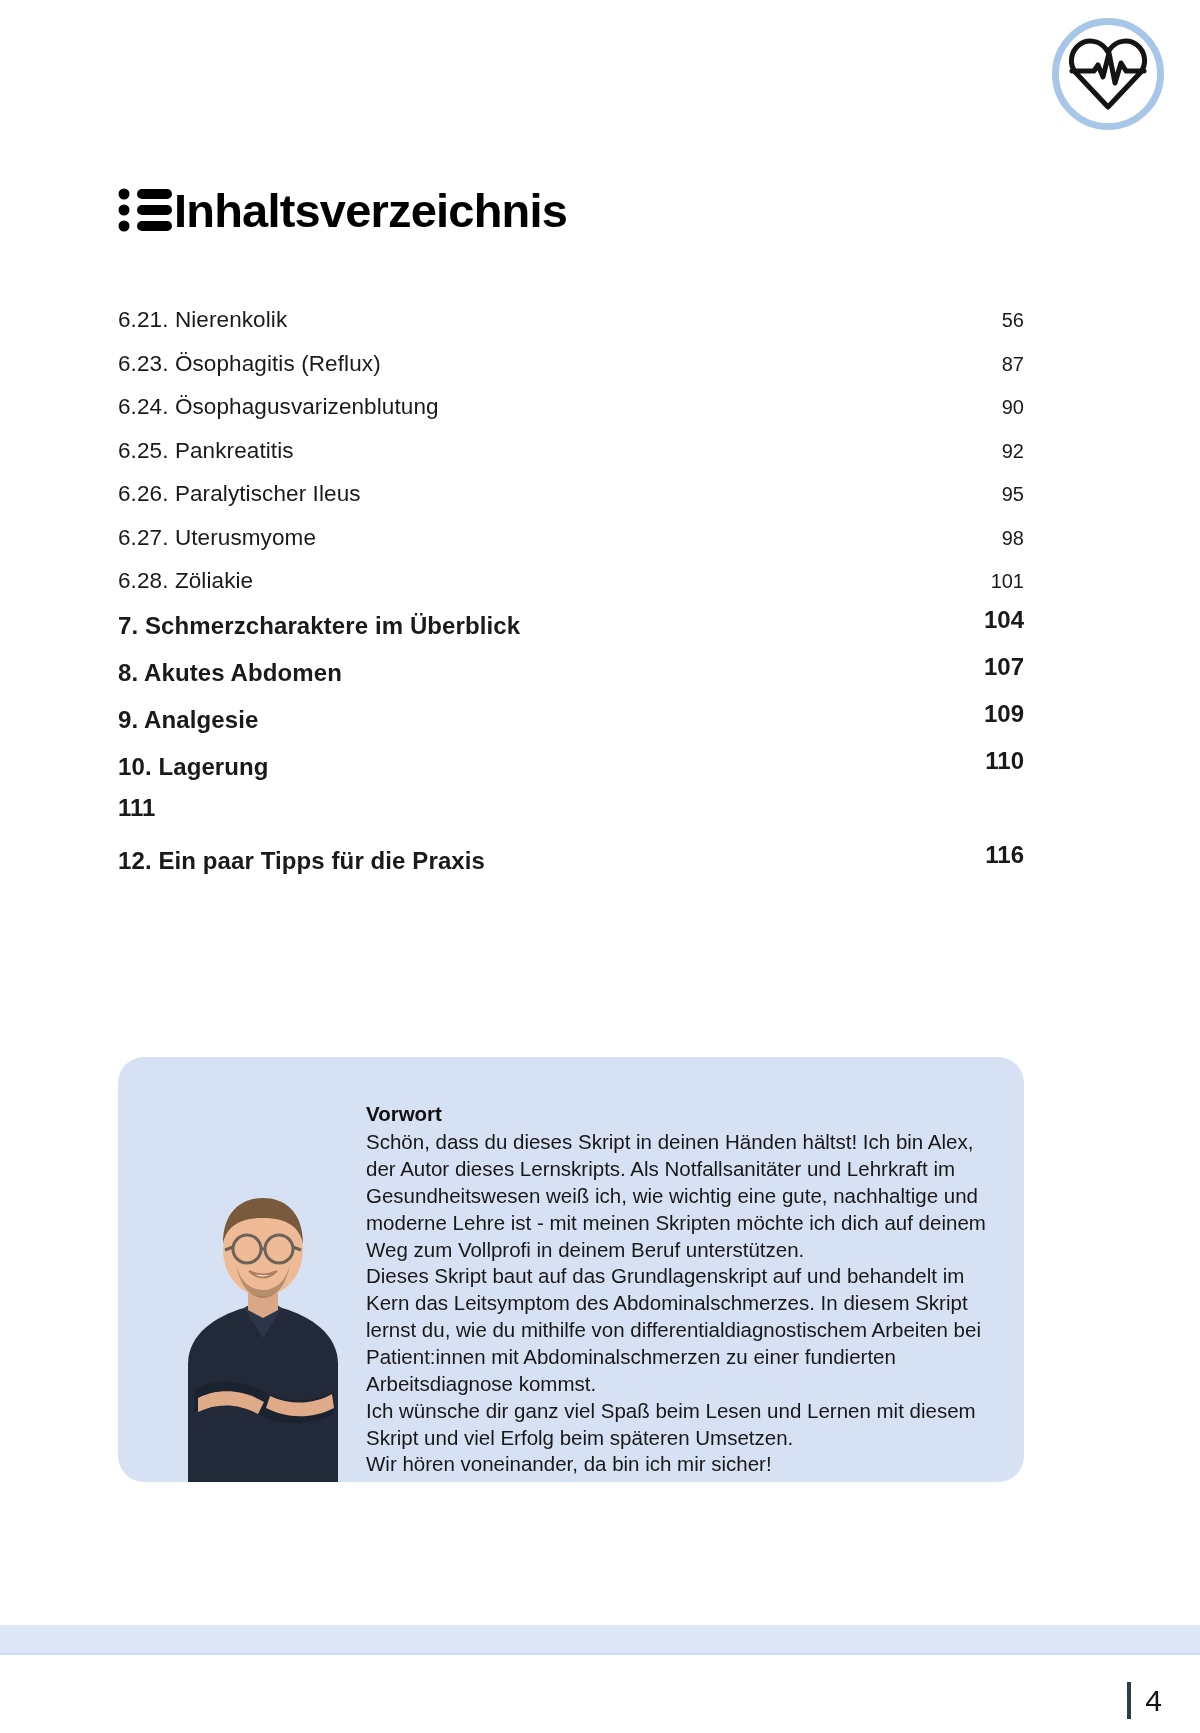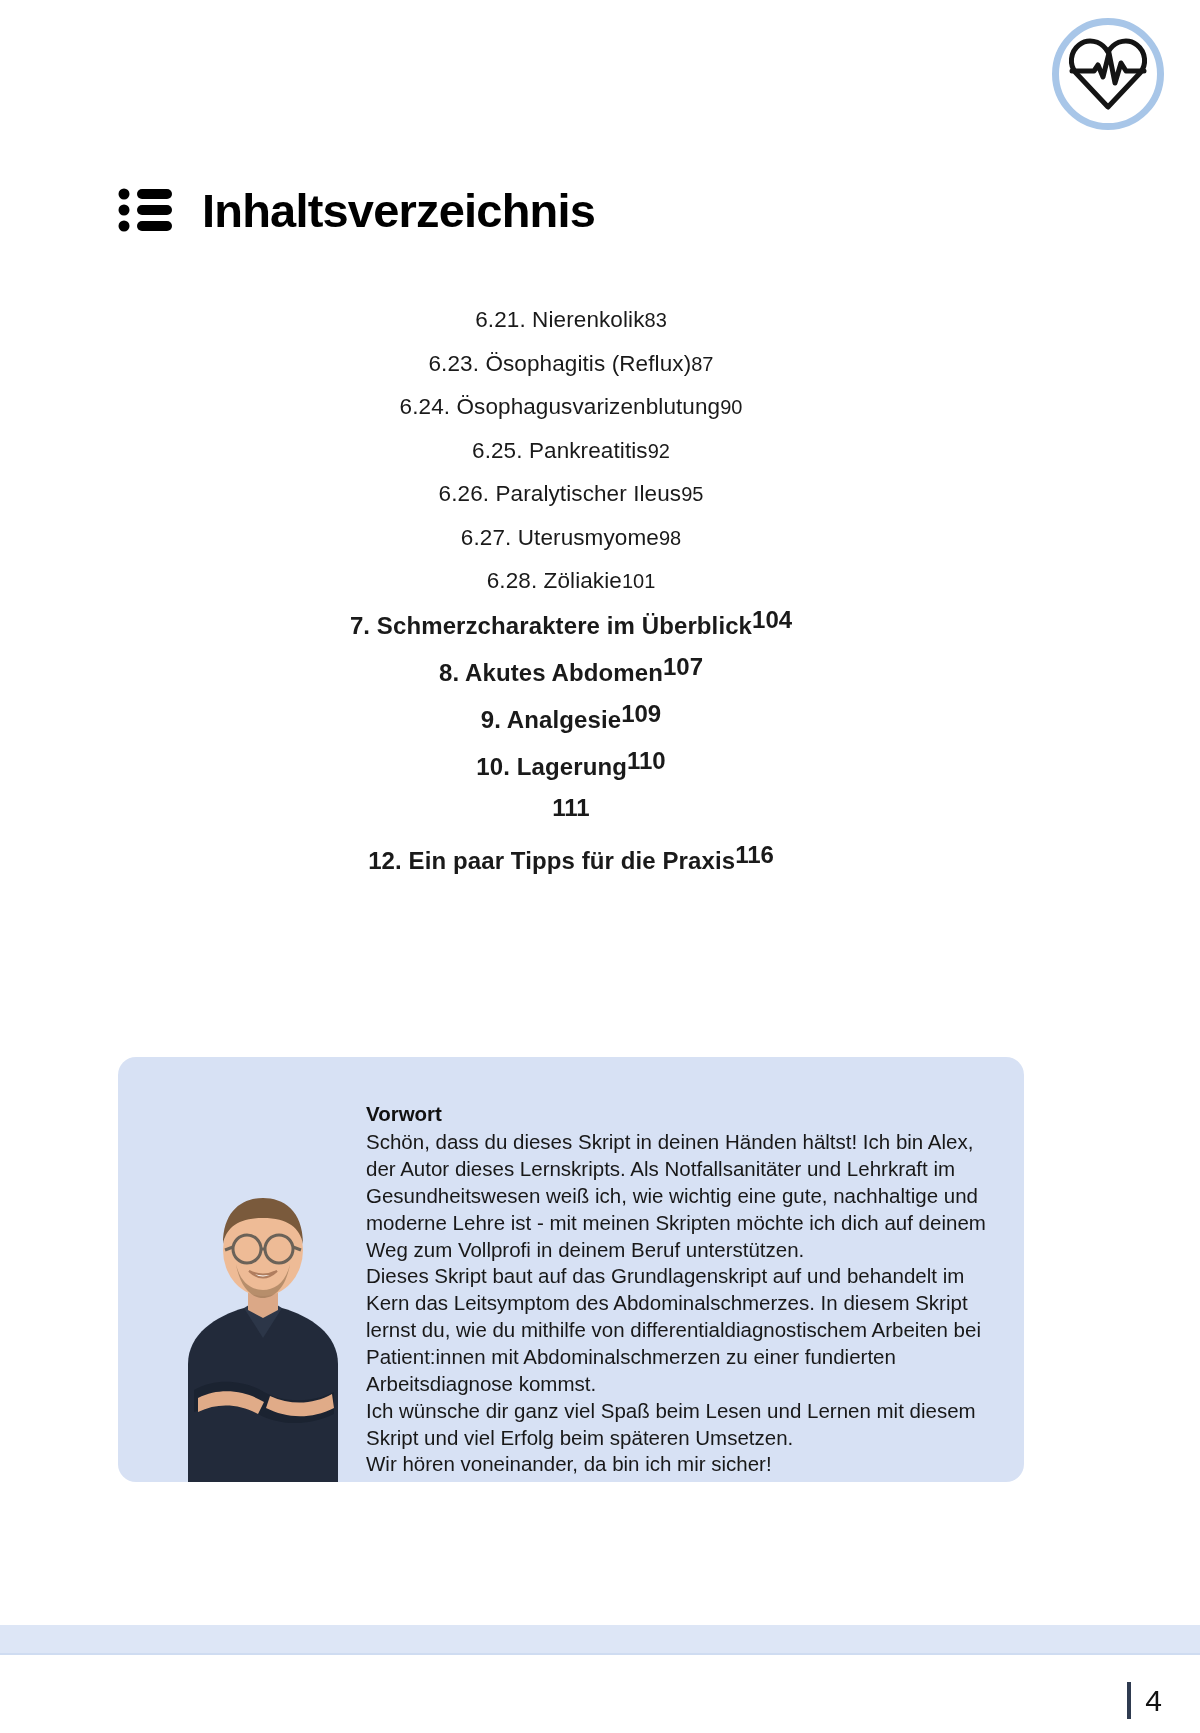--- a/index.html
+++ b/index.html
@@ -48,21 +48,21 @@
     justify-content: center;
   }
 
   
   .title-row {
     position: absolute;
     top: 186px;
     left: 118px;
     display: flex;
     align-items: center;
-    gap: 30px;
+    gap: 2px;
   }
   .toc-icon {
     width: 54px;
     height: 48px;
     flex: none;
   }
   .title-text {
     font-size: 47px;
     font-weight: 800;
     letter-spacing: -0.8px;
@@ -74,21 +74,21 @@
   
   .toc {
     position: absolute;
     top: 307px;
     left: 118px;
     width: 906px;
   }
   .toc-row {
     display: flex;
     align-items: baseline;
-    justify-content: center;
+    justify-content: space-between;
     width: 100%;
   }
   .toc-label {
     font-size: 22.5px;
     color: #1a1a1a;
     white-space: nowrap;
     letter-spacing: 0.1px;
   }
   .toc-page {
     font-size: 20px;
@@ -114,21 +114,21 @@
   }
 
   
   .vorwort-card {
     position: absolute;
     left: 118px;
     top: 1057px;
     width: 906px;
     height: 425px;
     background: #d7e1f4;
-    border-radius: 18px;
+    border-radius: 26px;
     overflow: hidden;
   }
   .vorwort-inner {
     position: relative;
     width: 100%;
     height: 100%;
   }
   .author-photo {
     position: absolute;
     left: 30px;
@@ -212,21 +212,21 @@
         <rect x="19" y="35" width="35" height="10" rx="5" fill="#000"></rect>
       </svg>
     </span>
     <span class="title-text">Inhaltsverzeichnis</span>
   </div>
 
   <div class="toc">
 
     <div class="toc-row level-sub">
       <span class="toc-label">6.21. Nierenkolik</span>
-      <span class="toc-page">83</span>
+      <span class="toc-page">56</span>
     </div>
 
 
     <div class="toc-row level-sub">
       <span class="toc-label">6.23. Ösophagitis (Reflux)</span>
       <span class="toc-page">87</span>
     </div>
 
     <div class="toc-row level-sub">
       <span class="toc-label">6.24. Ösophagusvarizenblutung</span>

